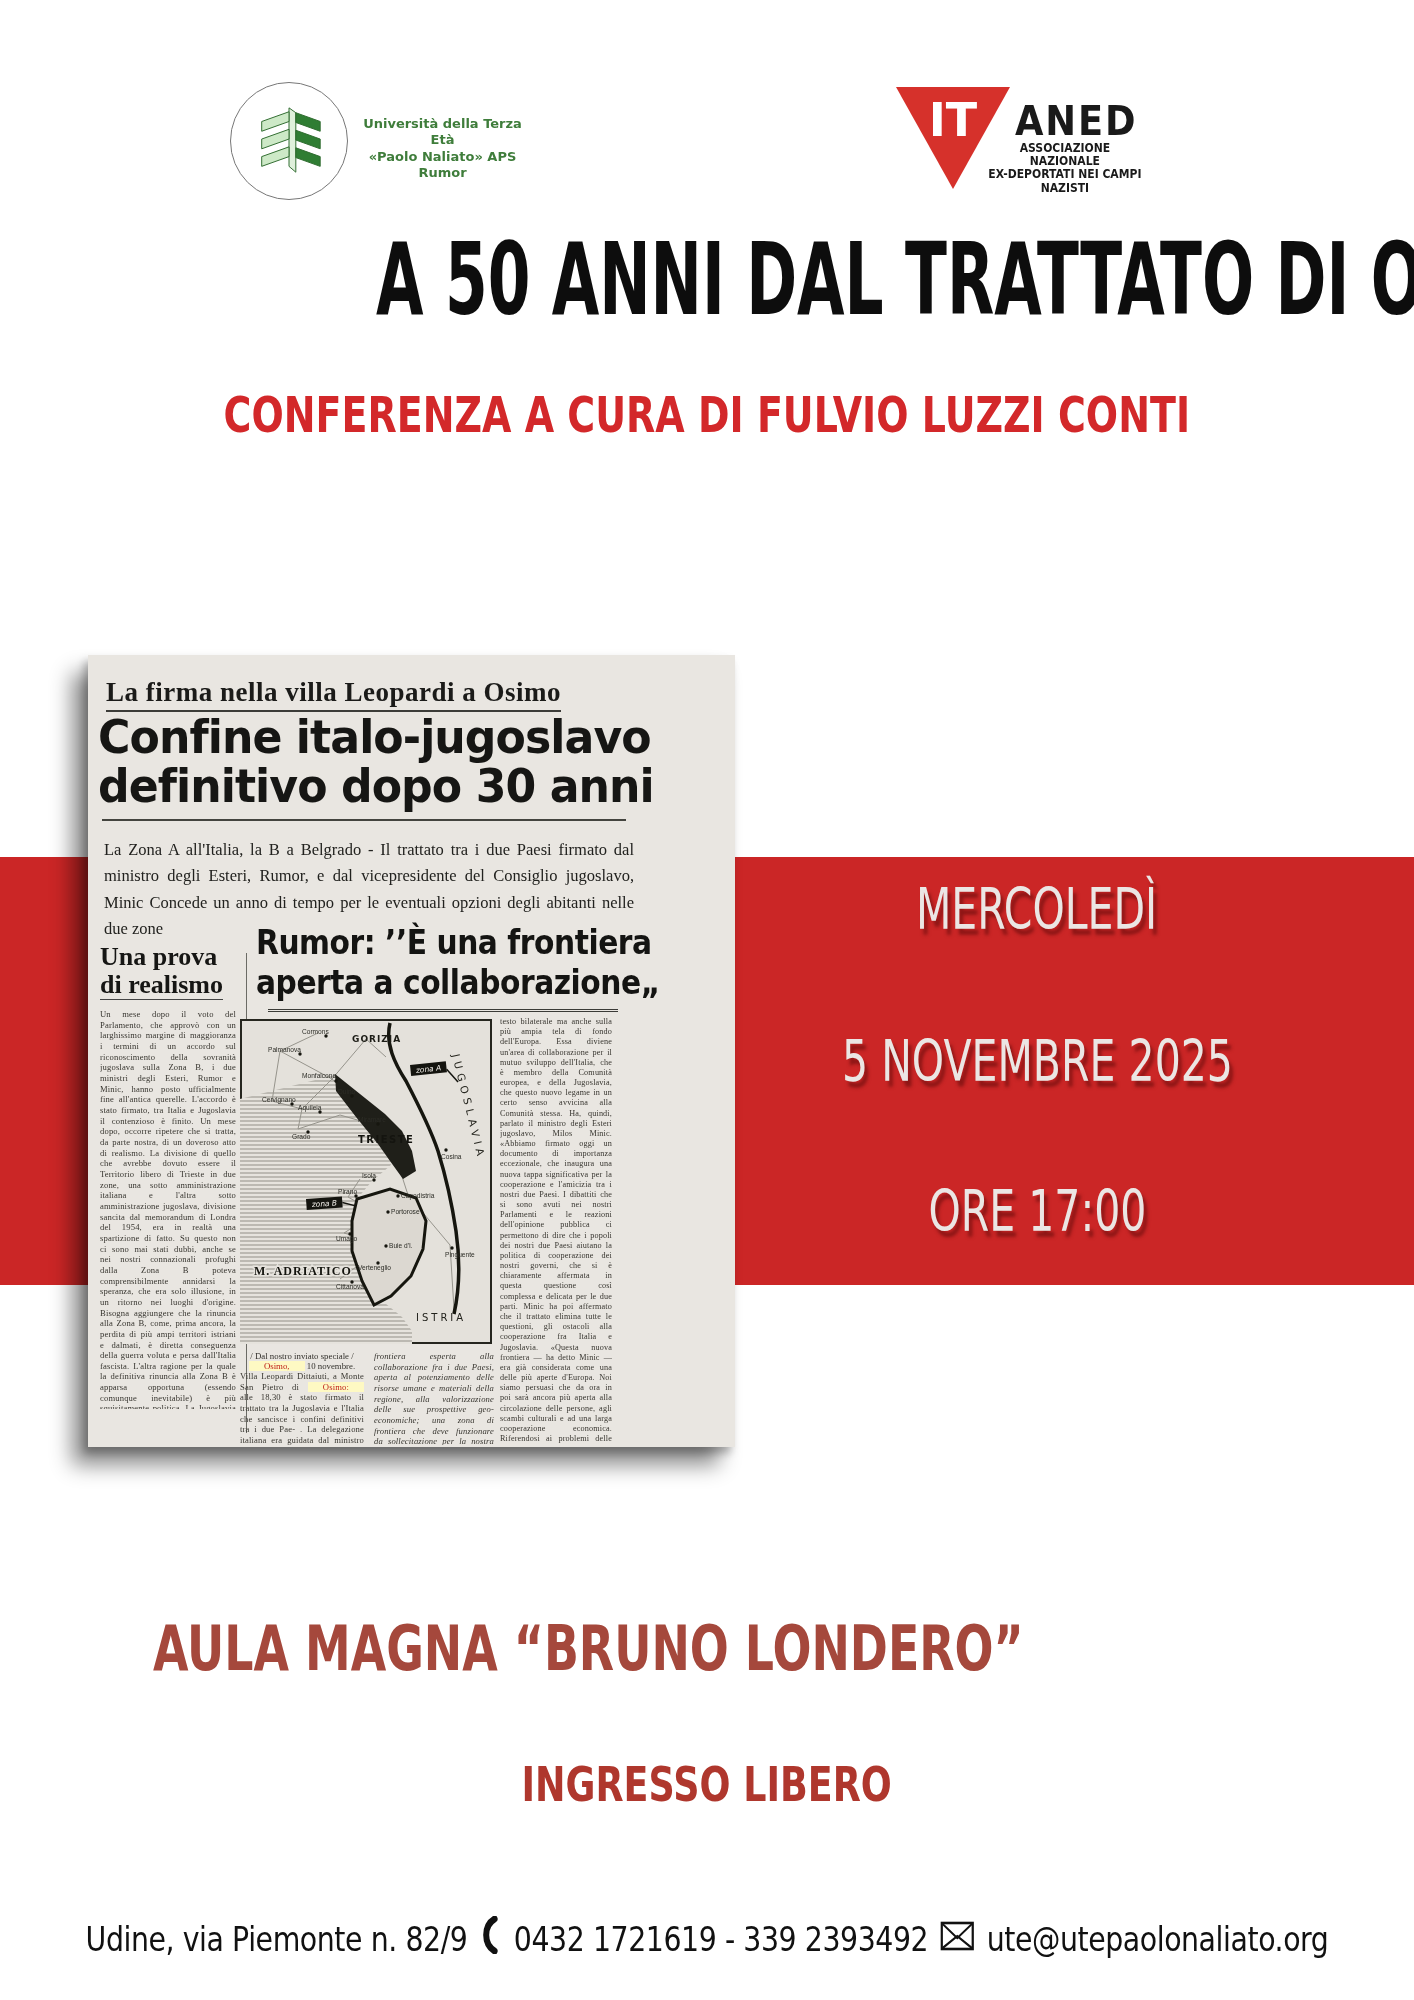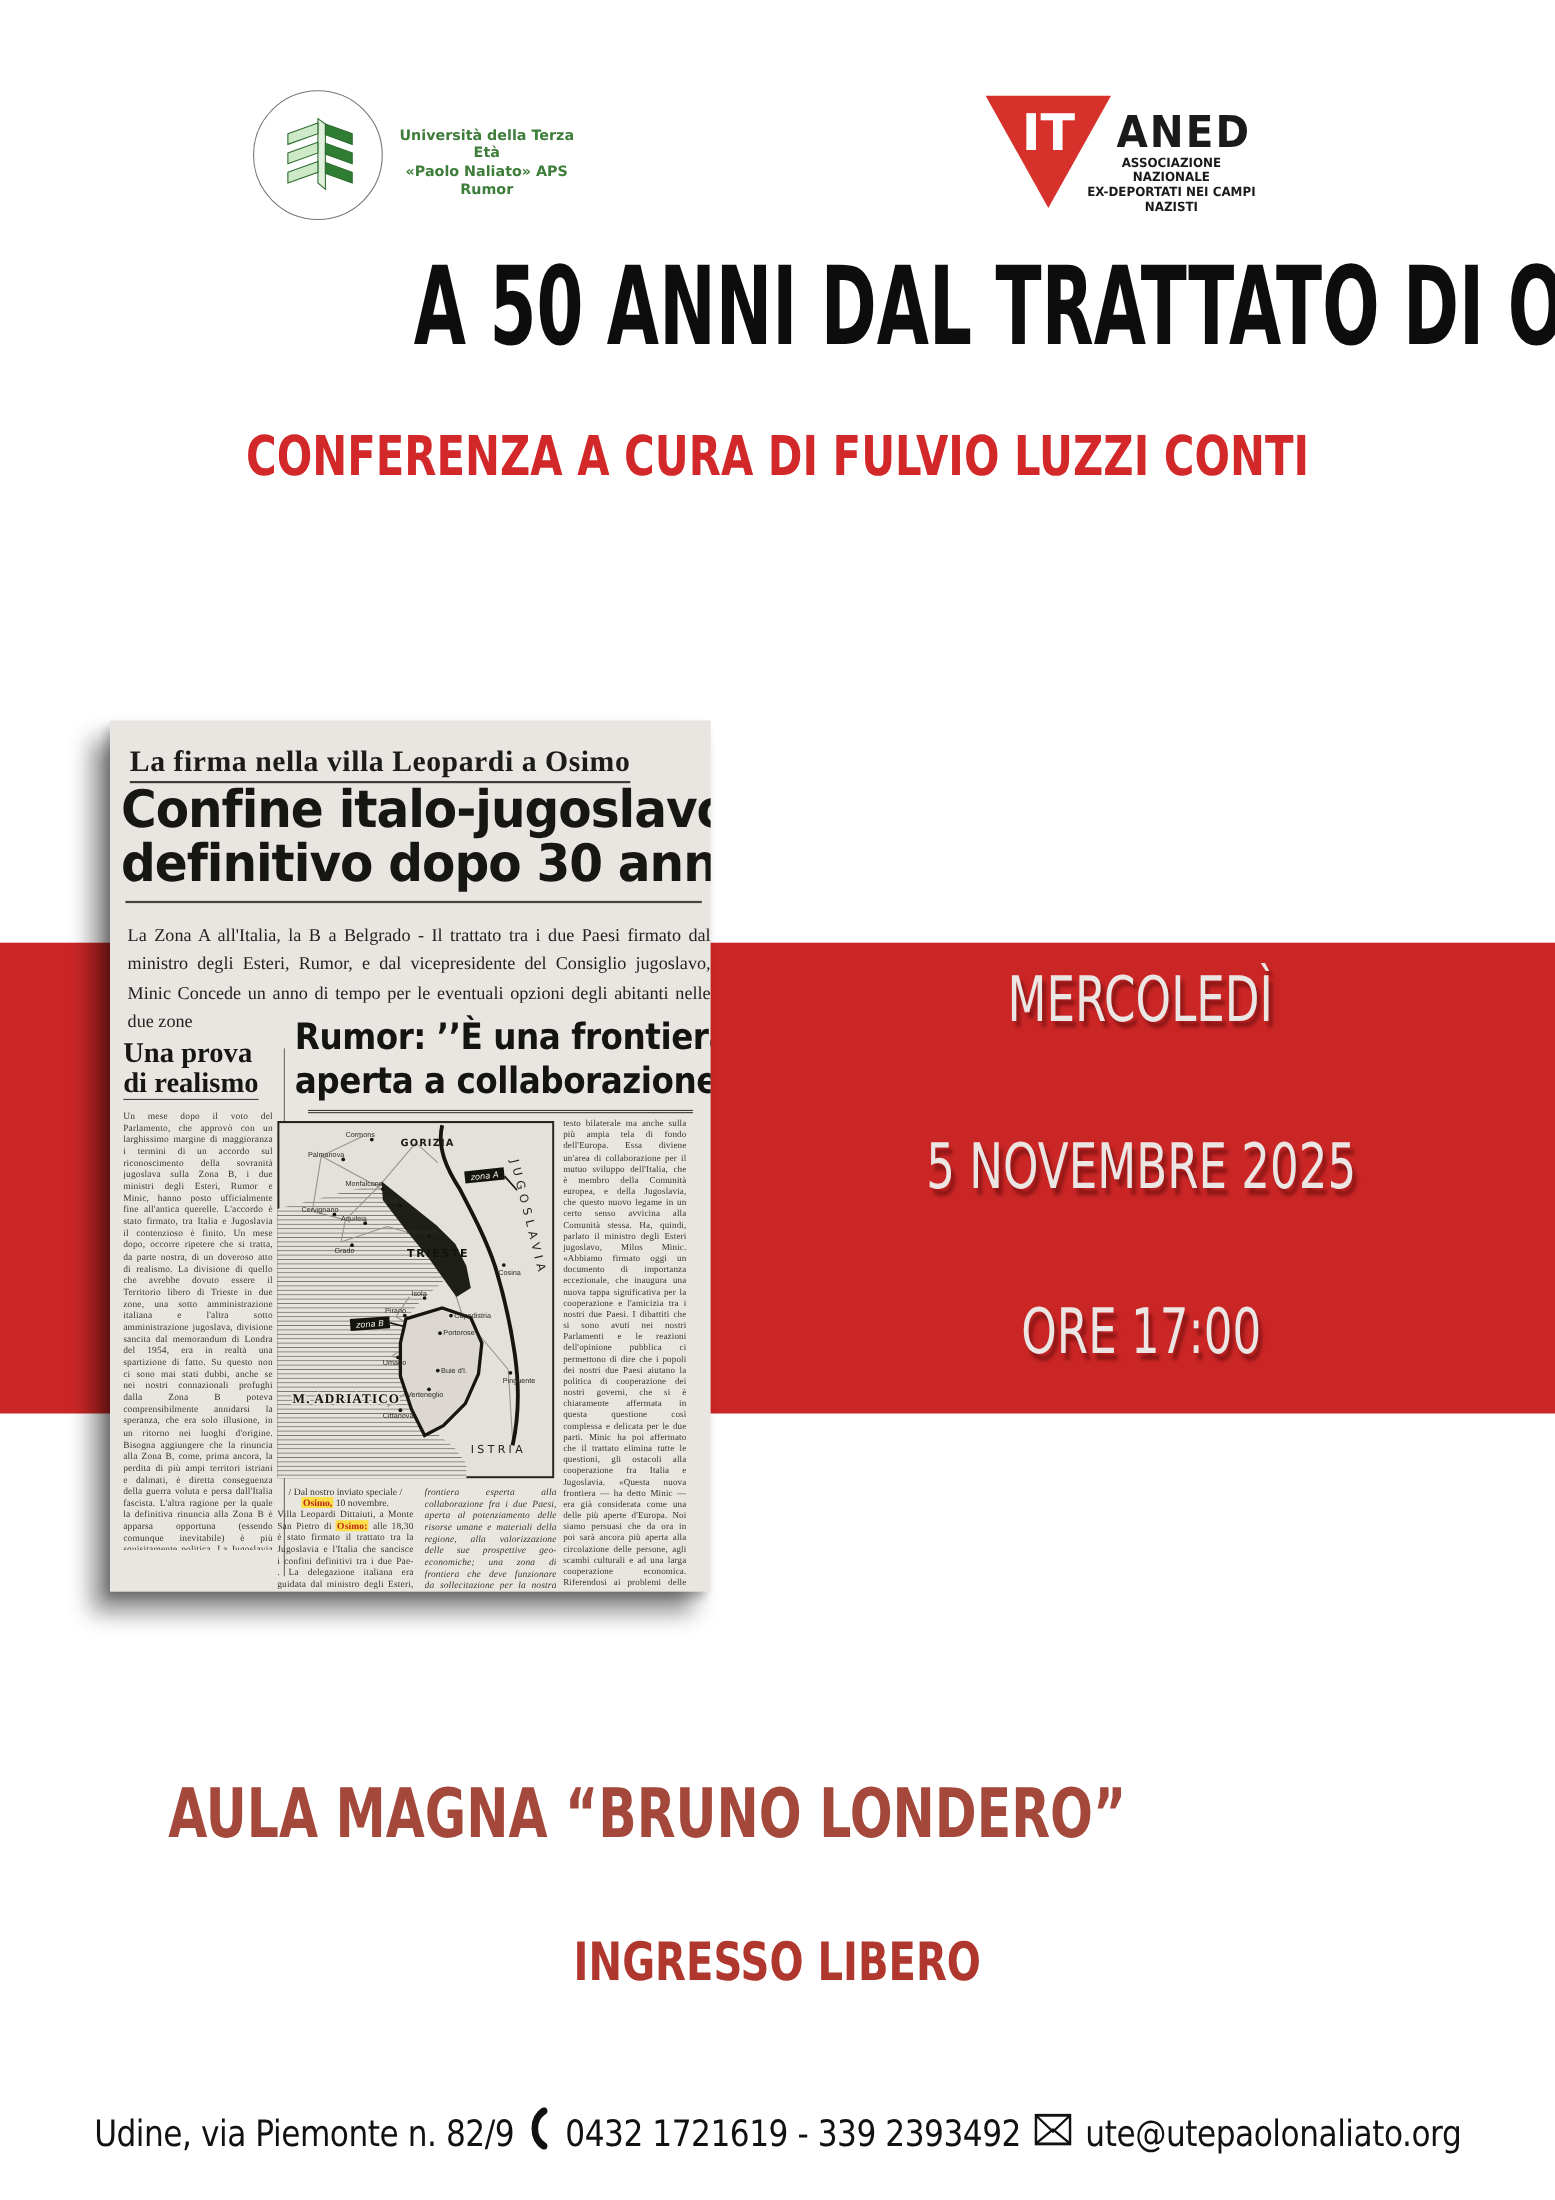--- a/index.html
+++ b/index.html
@@ -33,21 +33,21 @@
 
   
   .band { position:absolute; left:0; top:857px; width:1414px; height:428px; background:#cb2626; }
   .band-text { position:absolute; left:660px; top:857px; width:754px; height:428px; }
   .band-line { position:absolute; width:100%; text-align:center; font-size:57px; font-weight:400;
                color:#ebe6e4; line-height:1; text-shadow:5px 6px 4px rgba(104,12,12,.65); }
   .band-line .cond { transform:scaleX(.72); }
   .bl1 { top:24px; } .bl2 { top:176px; } .bl3 { top:326px; }
 
   
-  .paper { position:absolute; left:100px; top:655px; width:546px; height:792px;
+  .paper { position:absolute; left:88px; top:655px; width:647px; height:792px;
            background:#e9e6e1; box-shadow:-16px 18px 20px rgba(0,0,0,.45), -4px 6px 8px rgba(0,0,0,.25);
            overflow:hidden; color:#1b1b19; }
   .np-kicker { position:absolute; left:18px; top:22px; font-family:"Liberation Serif", serif;
                font-weight:bold; font-size:27px; letter-spacing:.5px; white-space:nowrap; }
   .np-kicker span { border-bottom:2px solid #3c3c38; padding-bottom:3px; }
   .np-headline { position:absolute; left:10px; top:58px; width:552px; font-weight:700;
                  font-size:47px; line-height:1.04; letter-spacing:-1px; color:#161614; }
   .np-headline .cond { transform:scaleX(.94); transform-origin:left; }
   .np-hrule { position:absolute; left:14px; top:164px; width:524px; height:2px; background:#44443f; }
   .np-deck { position:absolute; left:16px; top:182px; width:530px; font-family:"Liberation Serif", serif;
@@ -68,21 +68,21 @@
   .np-rumor-rule { position:absolute; left:168px; top:86px; width:350px; height:3px;
                    border-top:1px solid #3b3b37; border-bottom:1px solid #3b3b37; }
   .np-map { position:absolute; left:140px; top:96px; width:252px; height:325px; }
   .np-colR { position:absolute; left:400px; top:94px; width:112px; height:428px; }
   .np-colR .tiny { height:428px; font-size:8.2px; font-style:normal; }
   .np-belowA { position:absolute; left:140px; top:428px; width:124px; height:94px; overflow:hidden; }
   .np-belowB { position:absolute; left:274px; top:428px; width:120px; height:94px; overflow:hidden; }
   .np-belowB .tiny { font-style:italic; }
   .np-dateline { font-family:"Liberation Serif", serif; font-size:8.8px; text-align:center;
                  color:#33312c; filter:blur(.2px); }
-  .hl-red { background:#fde047; color:#bf2018; font-weight:bold; padding:0 1px; }
+  .hl-red { background:#fef9c3; color:#bf2018; font-weight:normal; padding:0 15px; }
 
   
   .venue { position:absolute; left:0; top:1618px; width:1414px; 
            font-size:62px; font-weight:800; color:#a5483c; line-height:1; }
   .venue .cond { transform:scaleX(.74); }
   .admission { position:absolute; left:0; top:1760px; width:1414px; text-align:center;
                font-size:48px; font-weight:800; color:#af372d; line-height:1; }
   .admission .cond { transform:scaleX(.76); }
   .footer { position:absolute; left:0; top:1916px; width:1414px; display:flex;
             justify-content:center; align-items:center; gap:14px; color:#111;

